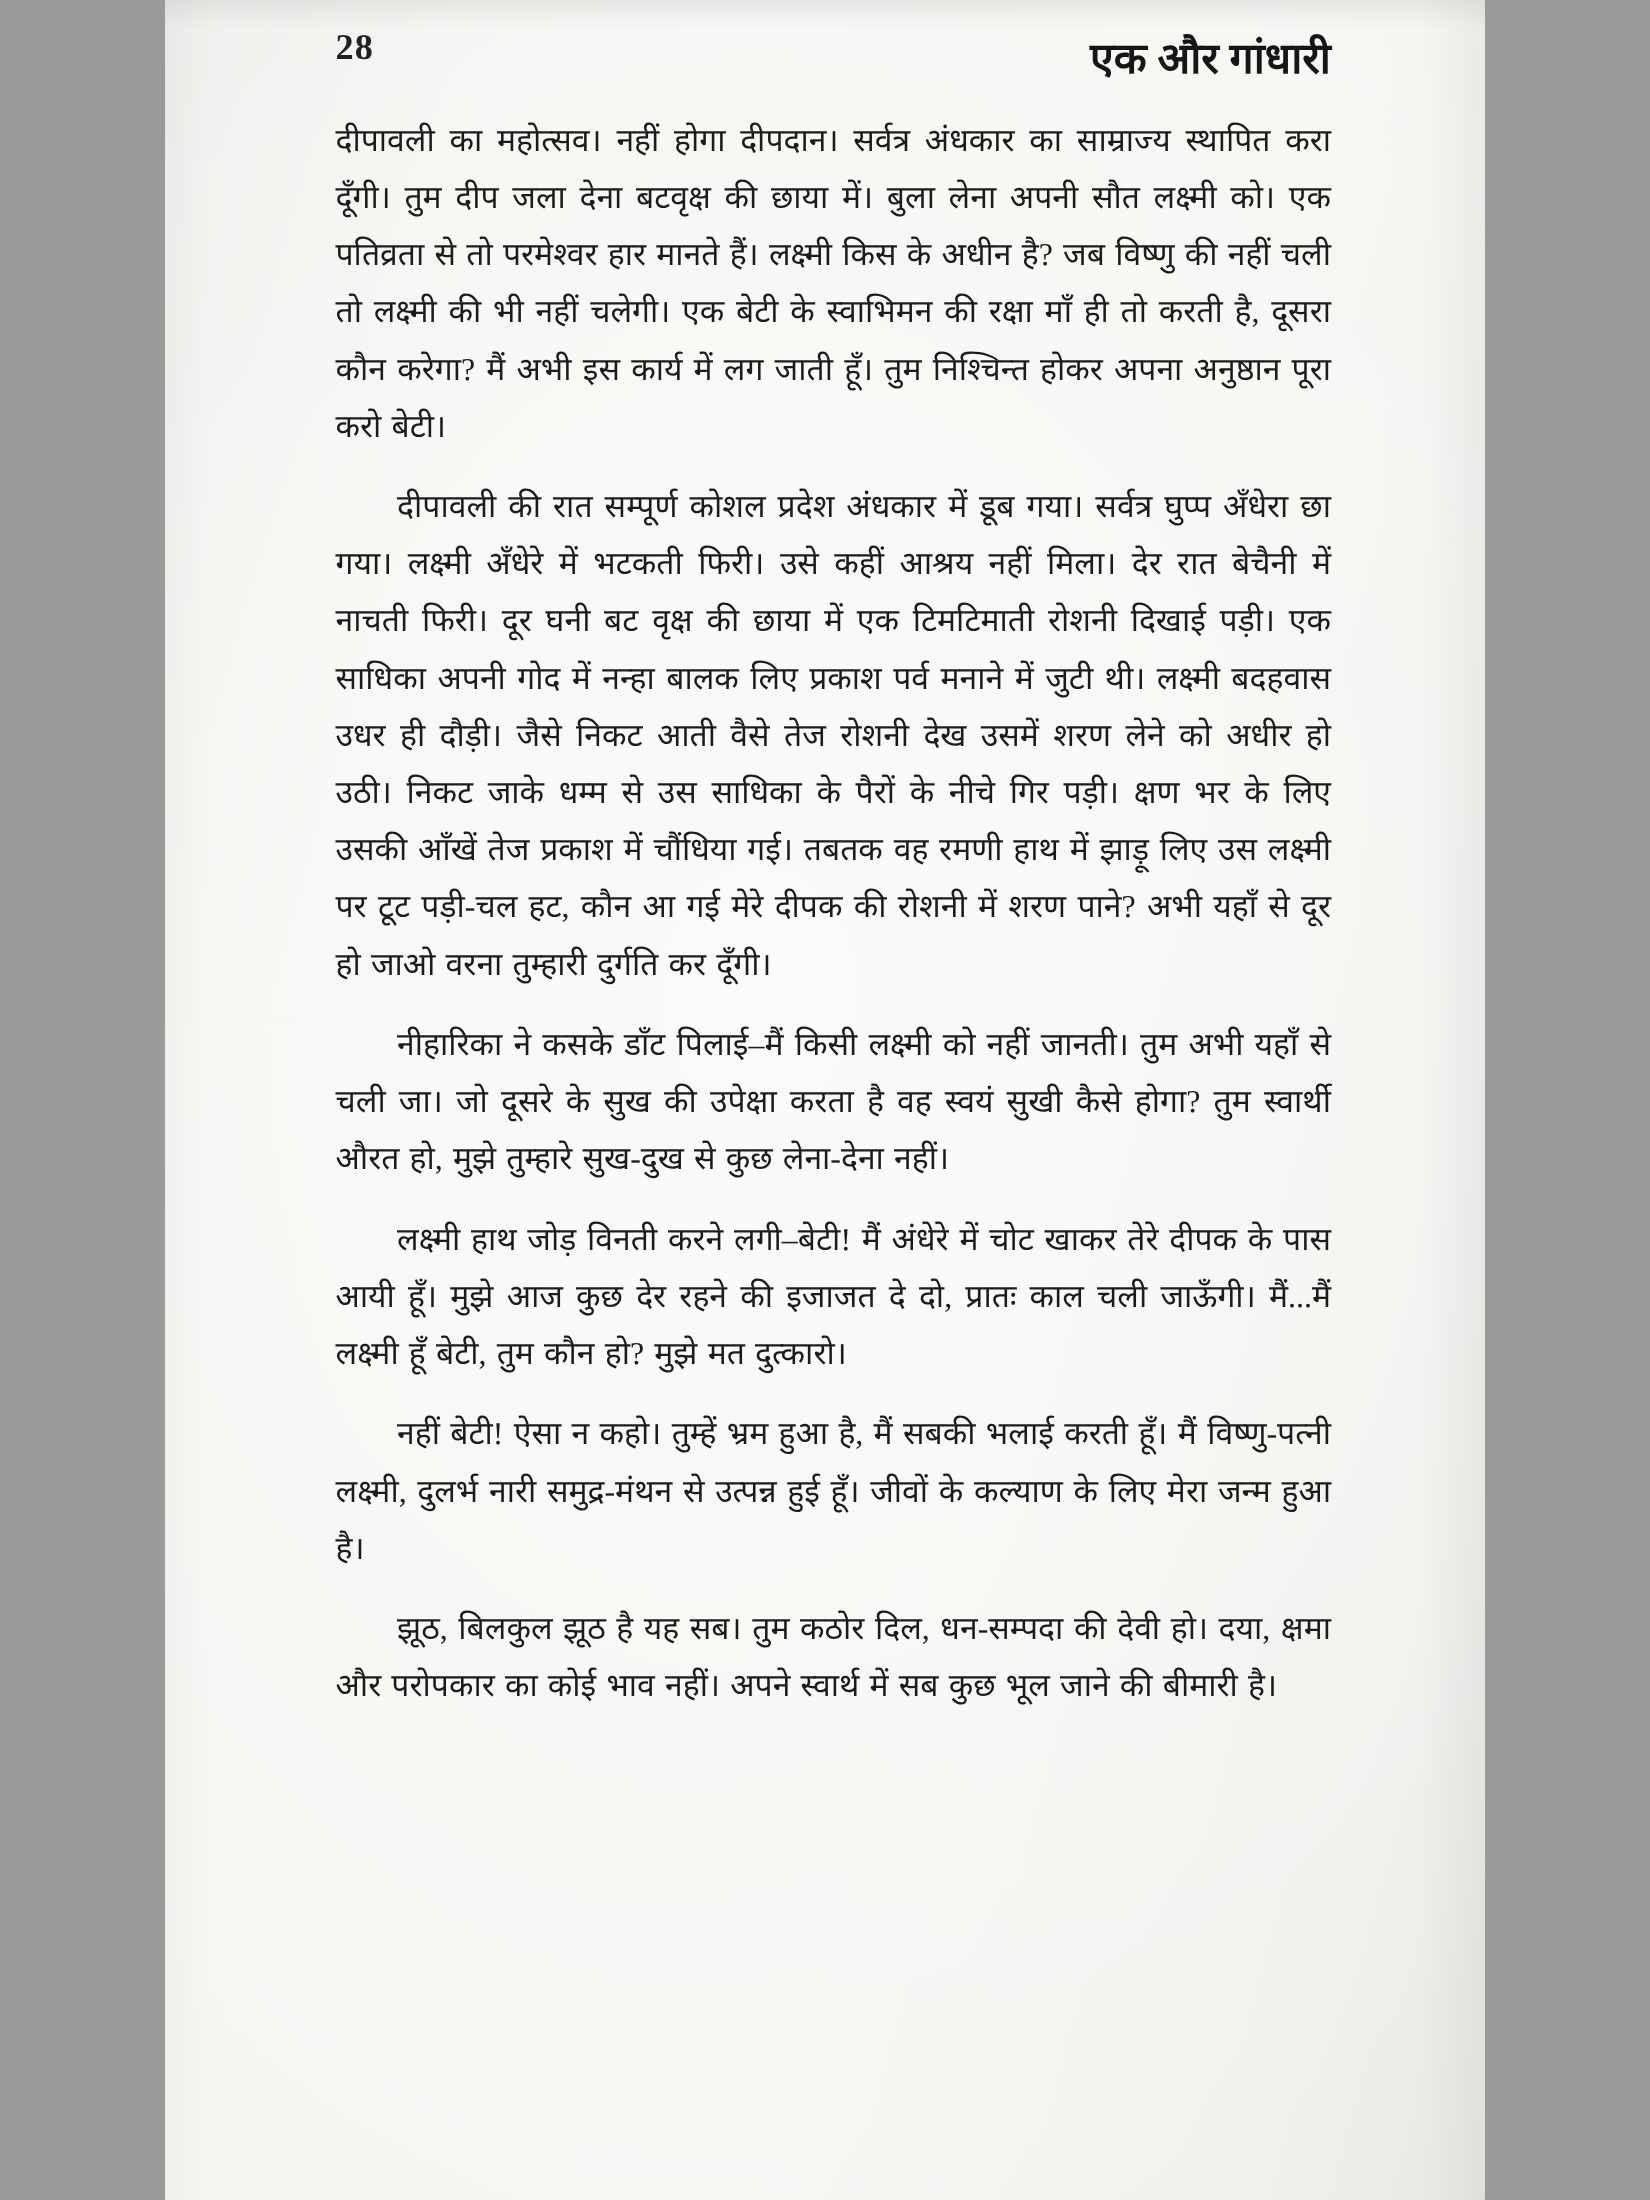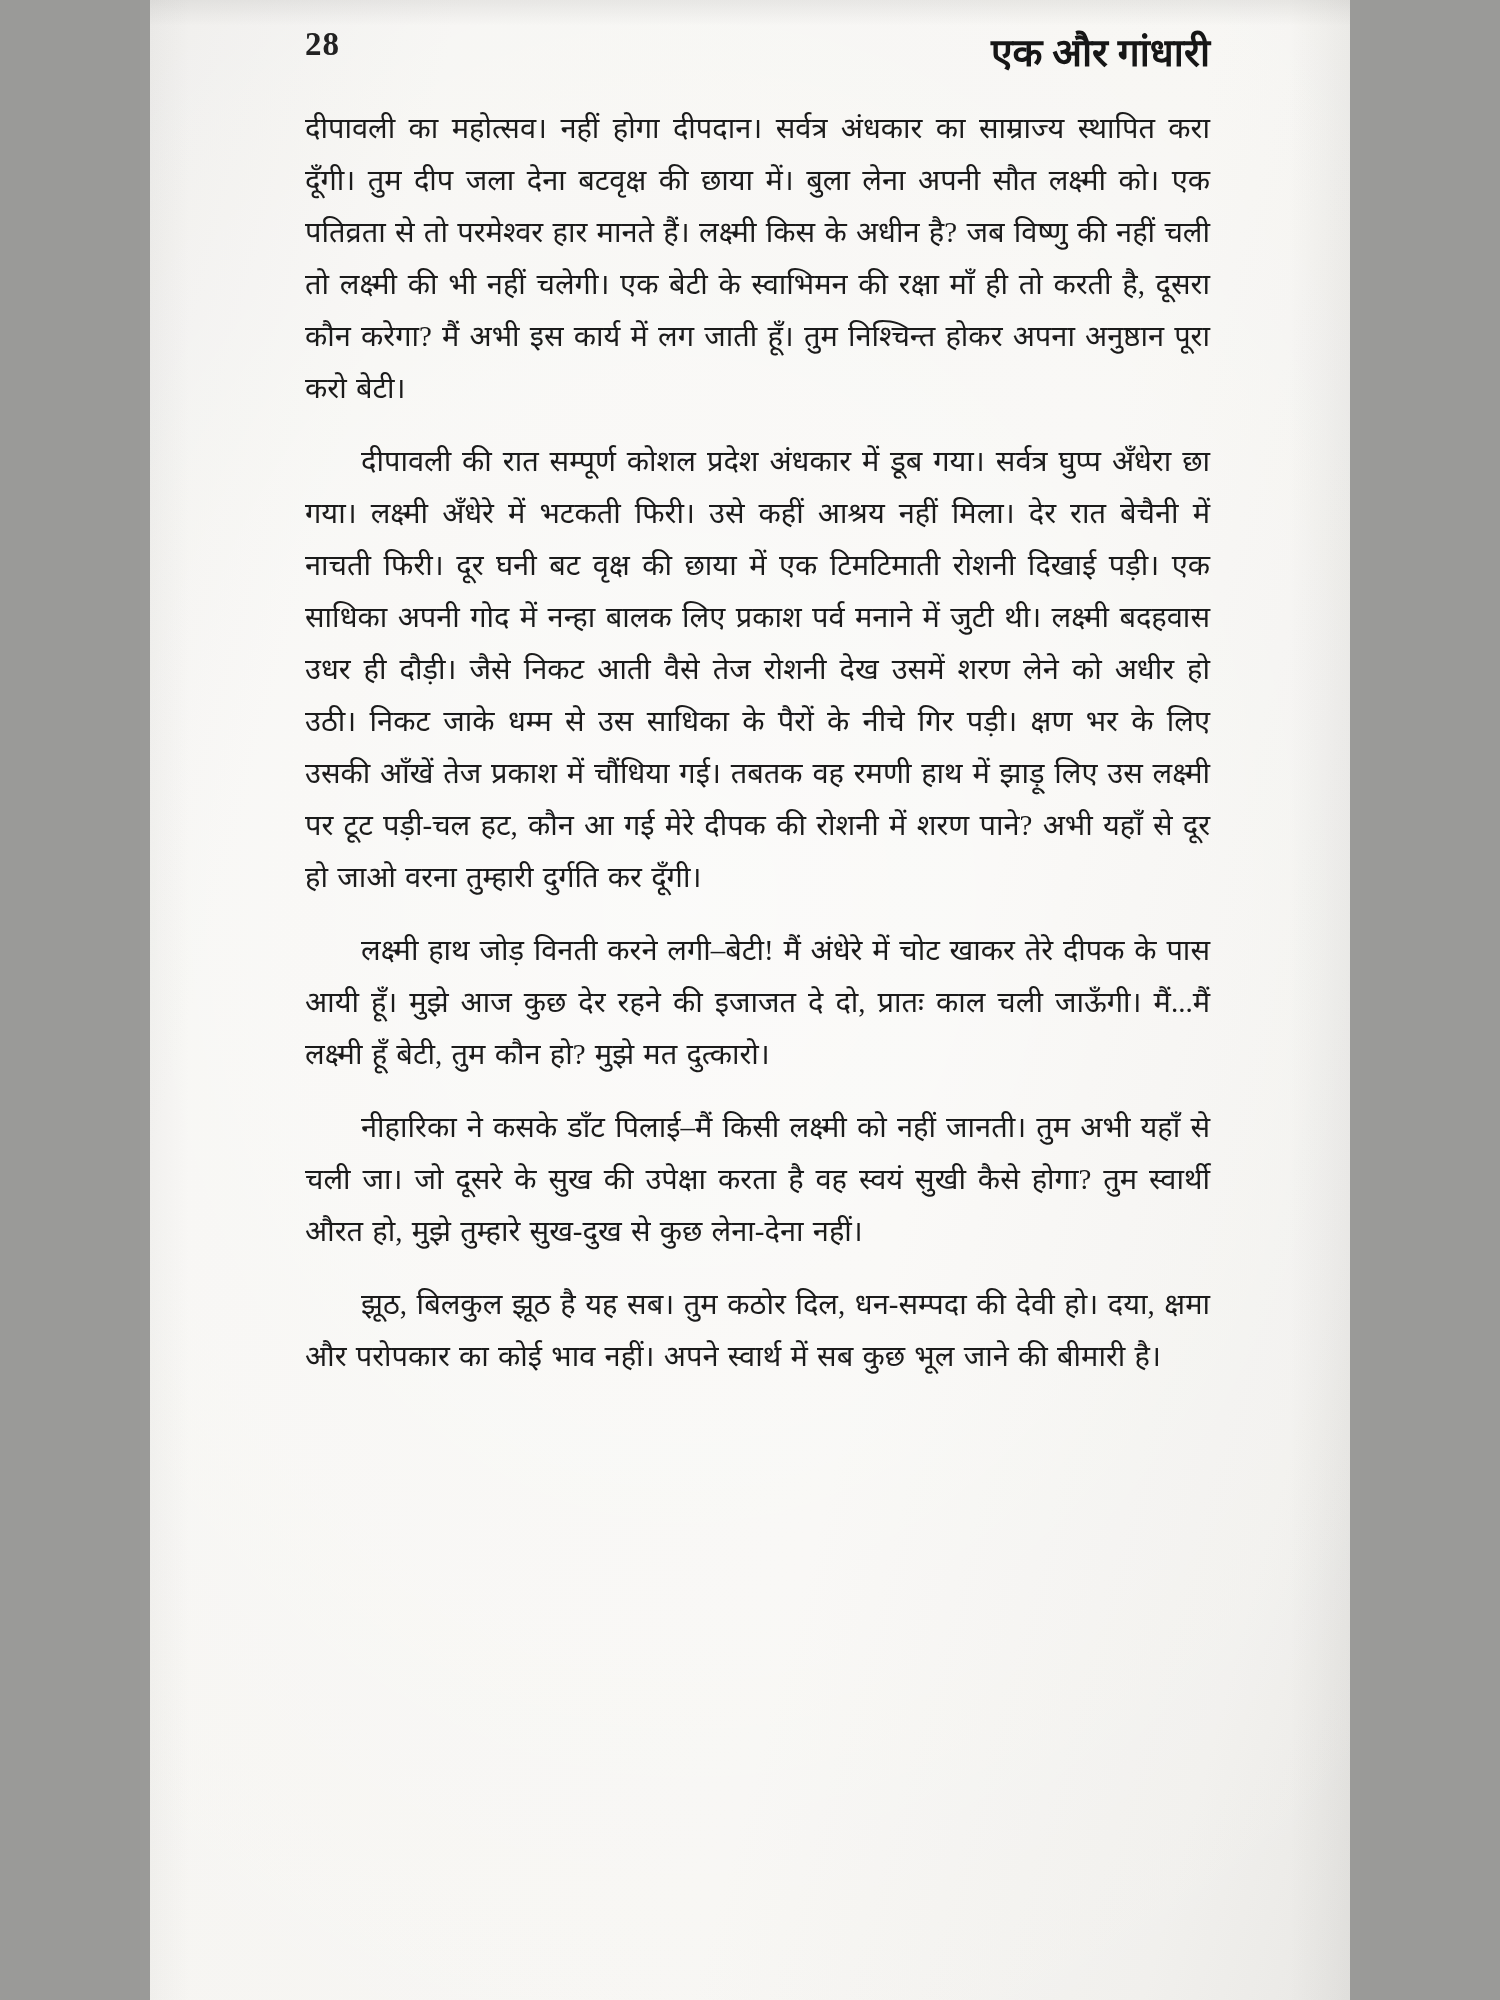--- a/index.html
+++ b/index.html
@@ -83,17 +83,18 @@
 <div class="page">
   <div class="header-row">
     <span class="page-number">28</span>
     <span class="running-title">एक और गांधारी</span>
   </div>
 
   <div class="text-column" id="text-column">
 
   <p class="para">दीपावली का महोत्सव। नहीं होगा दीपदान। सर्वत्र अंधकार का साम्राज्य स्थापित करा दूँगी। तुम दीप जला देना बटवृक्ष की छाया में। बुला लेना अपनी सौत लक्ष्मी को। एक पतिव्रता से तो परमेश्वर हार मानते हैं। लक्ष्मी किस के अधीन है? जब विष्णु की नहीं चली तो लक्ष्मी की भी नहीं चलेगी। एक बेटी के स्वाभिमन की रक्षा माँ ही तो करती है, दूसरा कौन करेगा? मैं अभी इस कार्य में लग जाती हूँ। तुम निश्चिन्त होकर अपना अनुष्ठान पूरा करो बेटी।</p>
       <p class="para indent">दीपावली की रात सम्पूर्ण कोशल प्रदेश अंधकार में डूब गया। सर्वत्र घुप्प अँधेरा छा गया। लक्ष्मी अँधेरे में भटकती फिरी। उसे कहीं आश्रय नहीं मिला। देर रात बेचैनी में नाचती फिरी। दूर घनी बट वृक्ष की छाया में एक टिमटिमाती रोशनी दिखाई पड़ी। एक साधिका अपनी गोद में नन्हा बालक लिए प्रकाश पर्व मनाने में जुटी थी। लक्ष्मी बदहवास उधर ही दौड़ी। जैसे निकट आती वैसे तेज रोशनी देख उसमें शरण लेने को अधीर हो उठी। निकट जाके धम्म से उस साधिका के पैरों के नीचे गिर पड़ी। क्षण भर के लिए उसकी आँखें तेज प्रकाश में चौंधिया गई। तबतक वह रमणी हाथ में झाड़ू लिए उस लक्ष्मी पर टूट पड़ी-चल हट, कौन आ गई मेरे दीपक की रोशनी में शरण पाने? अभी यहाँ से दूर हो जाओ वरना तुम्हारी दुर्गति कर दूँगी।</p>
+      <p class="para indent">नीहारिका ने कसके डाँट पिलाई–मैं किसी लक्ष्मी को नहीं जानती। तुम अभी यहाँ से चली जा। जो दूसरे के सुख की उपेक्षा करता है वह स्वयं सुखी कैसे होगा? तुम स्वार्थी औरत हो, मुझे तुम्हारे सुख-दुख से कुछ लेना-देना नहीं।</p>
       <p class="para indent">लक्ष्मी हाथ जोड़ विनती करने लगी–बेटी! मैं अंधेरे में चोट खाकर तेरे दीपक के पास आयी हूँ। मुझे आज कुछ देर रहने की इजाजत दे दो, प्रातः काल चली जाऊँगी। मैं...मैं लक्ष्मी हूँ बेटी, तुम कौन हो? मुझे मत दुत्कारो।</p>
-      <p class="para indent">नीहारिका ने कसके डाँट पिलाई–मैं किसी लक्ष्मी को नहीं जानती। तुम अभी यहाँ से चली जा। जो दूसरे के सुख की उपेक्षा करता है वह स्वयं सुखी कैसे होगा? तुम स्वार्थी औरत हो, मुझे तुम्हारे सुख-दुख से कुछ लेना-देना नहीं।</p>
+      <p class="para indent">नहीं बेटी! ऐसा न कहो। तुम्हें भ्रम हुआ है, मैं सबकी भलाई करती हूँ। मैं विष्णु-पत्नी लक्ष्मी, दुलर्भ नारी समुद्र-मंथन से उत्पन्न हुई हूँ। जीवों के कल्याण के लिए मेरा जन्म हुआ है।</p>
       <p class="para indent">झूठ, बिलकुल झूठ है यह सब। तुम कठोर दिल, धन-सम्पदा की देवी हो। दया, क्षमा और परोपकार का कोई भाव नहीं। अपने स्वार्थ में सब कुछ भूल जाने की बीमारी है।</p>
     </div>
 </div>
 
 </body></html>

